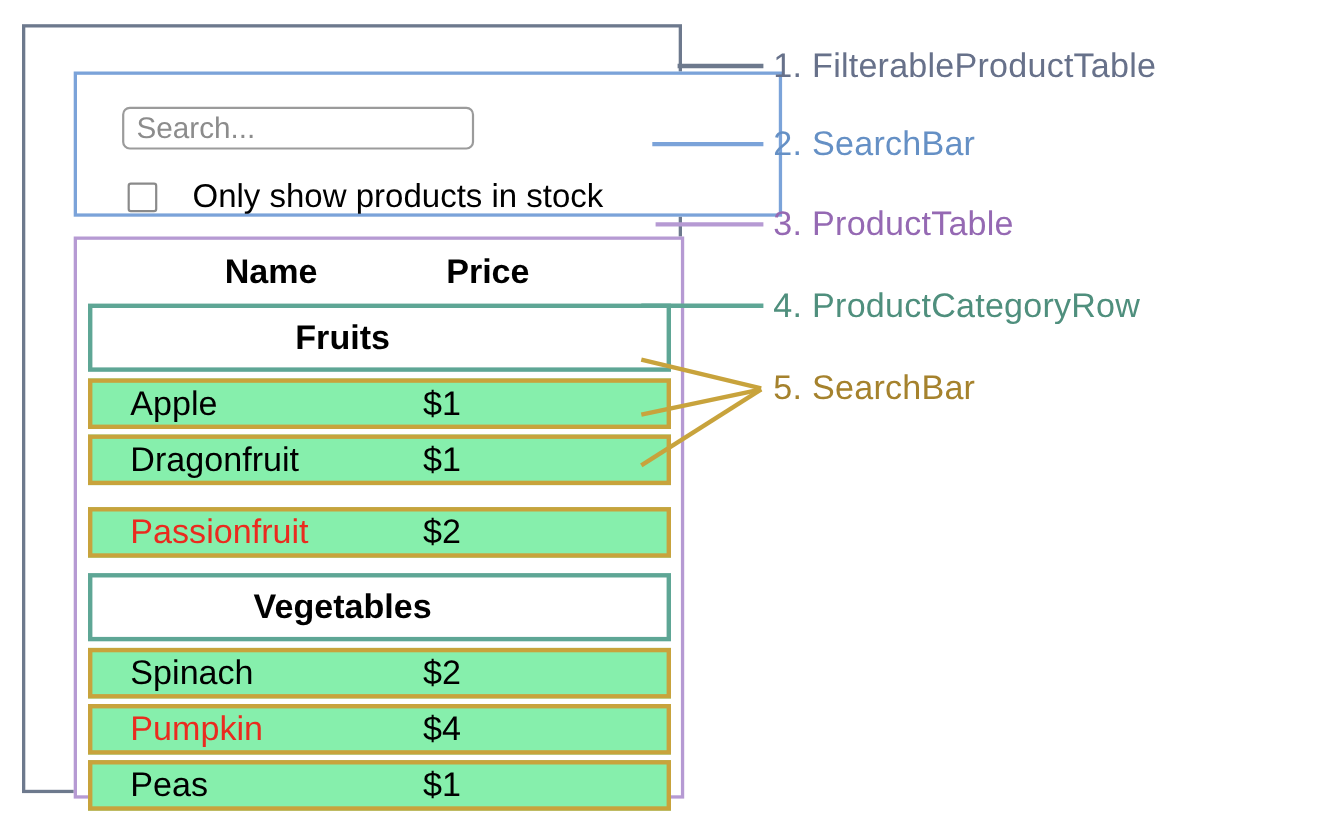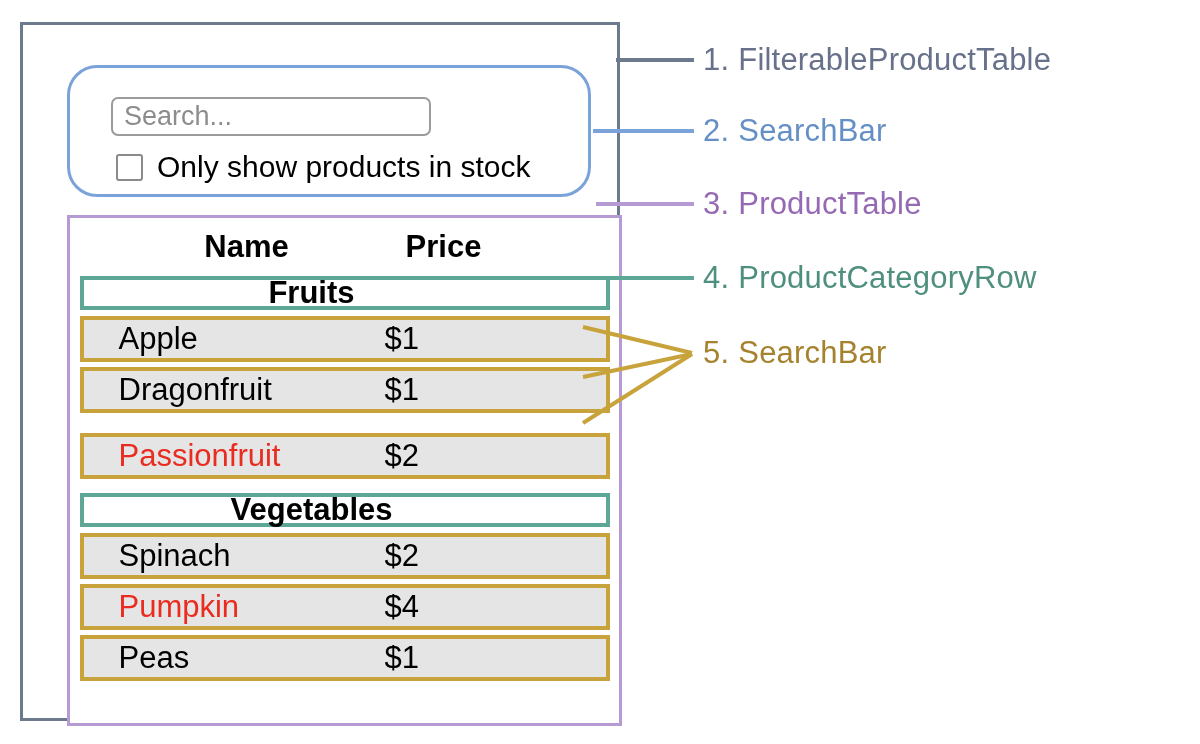--- a/index.html
+++ b/index.html
@@ -4,48 +4,48 @@
 <style>
   html,body{margin:0;padding:0;background:#fff;}
   .canvas{
     position:relative;width:1200px;height:744px;background:#fff;overflow:hidden;
     font-family:"Liberation Sans",sans-serif;color:#000;
   }
   .box{position:absolute;box-sizing:border-box;background:#fff;border-style:solid;}
   
   #outer-box{left:20px;top:22px;width:600px;height:699px;border-width:3.5px;}
   
-  #searchbar-box{left:44px;top:40px;width:524px;height:132px;border-width:3.5px;border-radius:30px;}
+  #searchbar-box{left:44px;top:40px;width:644px;height:132px;border-width:3.5px;}
   #search-input{
     position:absolute;left:41px;top:29px;width:320px;height:39px;box-sizing:border-box;
     border:2px solid #9b9b9b;border-radius:7px;padding:0 11px;font-size:27px;
     font-family:"Liberation Sans",sans-serif;color:#333;background:#fff;outline:none;
   }
   #search-input::placeholder{color:#8c8c8c;opacity:1;}
-  .checkbox-row{position:absolute;left:46px;top:84px;display:flex;align-items:center;gap:14px;}
+  .checkbox-row{position:absolute;left:46px;top:96px;display:flex;align-items:center;gap:32px;}
   #stock-checkbox{
     appearance:none;-webkit-appearance:none;width:27px;height:27px;margin:0;
     border:2px solid #8a8a8a;border-radius:3px;background:#fff;
   }
   .checkbox-label{font-size:30px;line-height:30px;color:#000;white-space:nowrap;}
   
   #product-table-box{left:44px;top:190px;width:555px;height:511px;border-width:3.5px;}
   .rows-wrap{position:absolute;left:9.5px;top:0;width:530px;}
   .thead{position:relative;height:33px;margin-top:11px;font-weight:bold;font-size:31px;}
   .th{position:absolute;top:0;transform:translateX(-50%);white-space:nowrap;}
   .th-name{left:167px;}
   .th-price{left:364px;}
   .category-row{
-    box-sizing:border-box;height:34px;border:4px solid;margin-top:14px;margin-bottom:6px;
+    box-sizing:border-box;height:62px;border:4px solid;margin-top:14px;margin-bottom:6px;
     display:flex;align-items:center;justify-content:center;padding-right:66px;
     font-weight:bold;font-size:31px;background:#fff;
   }
   .product-row{
     box-sizing:border-box;height:46px;border:4px solid;margin-bottom:5px;
-    position:relative;display:flex;align-items:center;font-size:31px;background:#e5e5e5;
+    position:relative;display:flex;align-items:center;font-size:31px;background:#86efac;
   }
   .product-row .pname{margin-left:35px;white-space:nowrap;}
   .product-row .pprice{position:absolute;left:301px;white-space:nowrap;}
   
   #connector-svg{position:absolute;left:0;top:0;pointer-events:none;}
   
   .anno{
     position:absolute;left:703px;height:40px;display:flex;align-items:center;gap:9px;
     font-size:31px;white-space:nowrap;letter-spacing:0.2px;
   }

